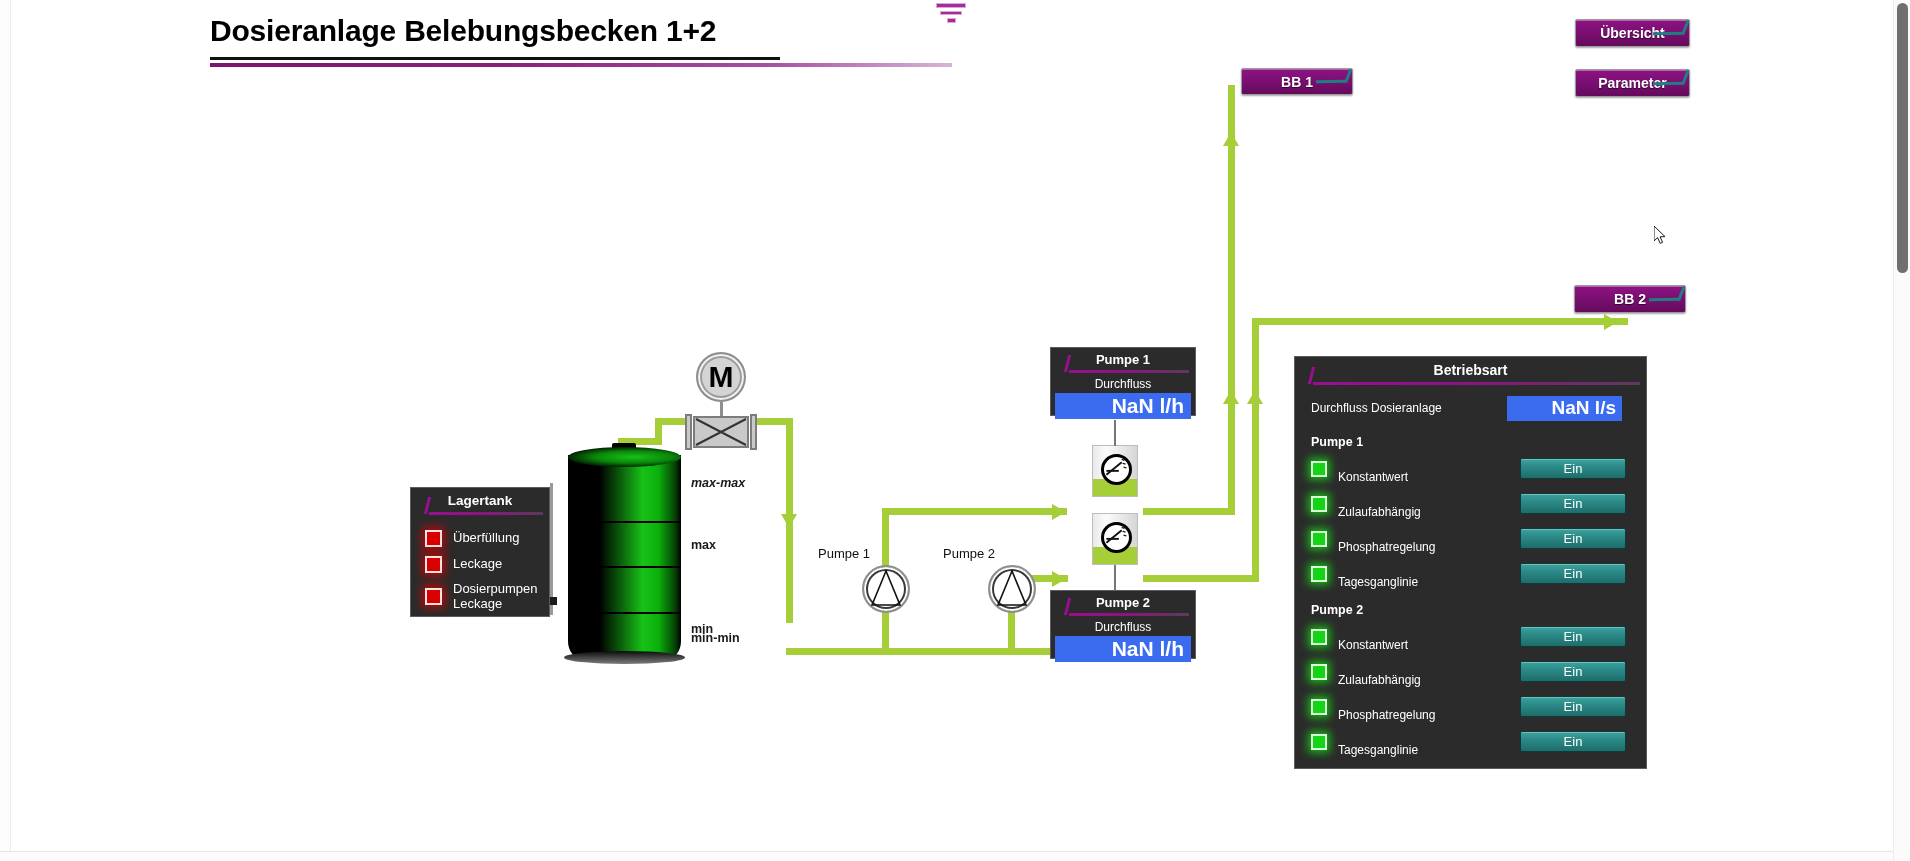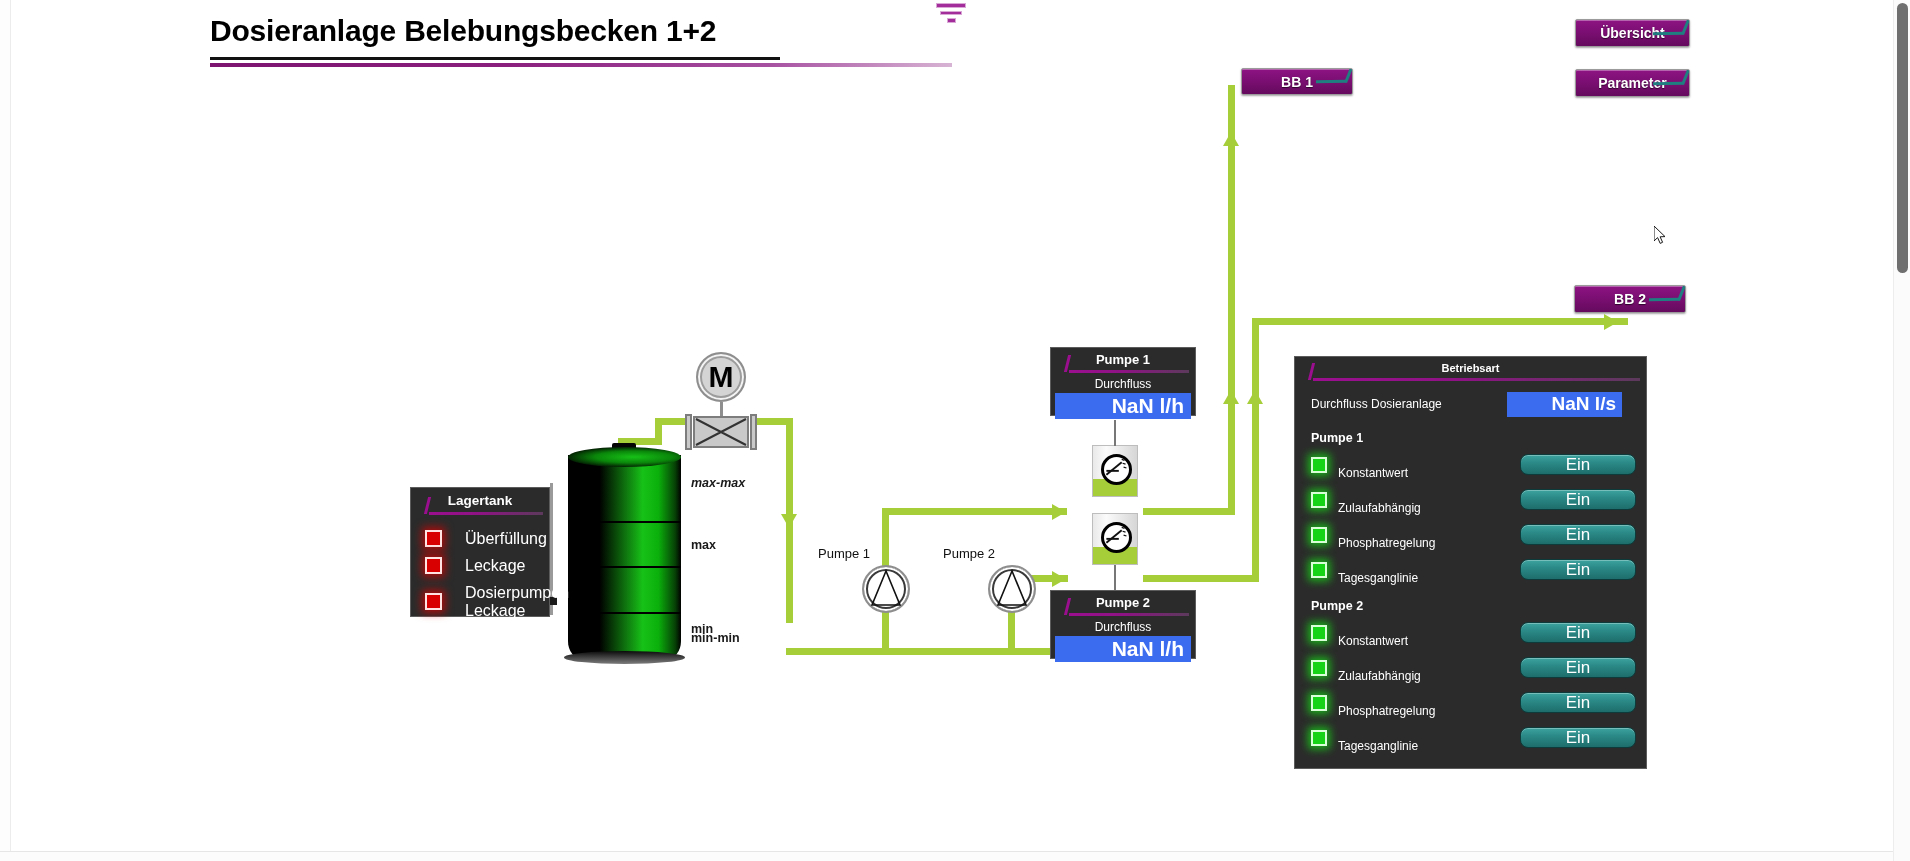--- a/index.html
+++ b/index.html
@@ -116,48 +116,48 @@
   .panel-accent .hline { position:absolute; left:18px; top:0; right:6px; height:2.5px;
     background:linear-gradient(90deg,#9b0f8f 0%, #8e1384 45%, #5c3a5c 100%); }
   .panel-accent .vline { position:absolute; left:15px; top:-15px; width:3px; height:17px;
     background:#9b0f8f; transform:skewX(-14deg); }
 
   
   #panel-lagertank { left:410px; top:487px; width:140px; height:130px; }
   .alarm-row { display:flex; align-items:center; margin:9px 0 0 14px; }
   .alarm-led { width:17px; height:17px; background:#d80000; border:2px solid #ffe2e2;
     box-shadow: 0 0 8px 3px rgba(216,0,0,.75); flex:0 0 auto; }
-  .alarm-text { color:#ffffff; font-size:16px; margin-left:23px; line-height:1.12; }
+  .alarm-text { color:#ffffff; font-size:13px; margin-left:11px; line-height:1.12; }
 
   
   .fpanel { width:146px; height:69px; }
   #panel-pumpe1-flow { left:1050px; top:347px; }
   #panel-pumpe2-flow { left:1050px; top:590px; }
   .fp-title { color:#fff; font-size:13px; font-weight:bold; text-align:center; padding:4px 0 3px; }
   .fp-sub { color:#ffffff; font-size:12px; text-align:center; margin-top:3px; }
   .fp-value { margin:2px 4px 0; background:#3b6cf0; color:#ffffff; font-size:21px;
     font-weight:bold; text-align:right; padding:1px 7px 2px 0; line-height:1.1; }
 
   
   #panel-betriebsart { left:1294px; top:356px; width:353px; height:413px; }
-  .ba-title { color:#ffffff; font-size:11px; font-weight:bold; text-align:center; padding:5px 0 4px; }
+  .ba-title { color:#ffffff; font-size:14px; font-weight:bold; text-align:center; padding:5px 0 4px; }
   .ba-meas { display:flex; align-items:center; margin:5px 0 0 16px; }
   .ba-meas-label { color:#ffffff; font-size:12px; width:196px; }
   .ba-meas-value { width:115px; background:#3b6cf0; color:#fff; font-size:19px; font-weight:bold;
     text-align:right; padding:0 6px 1px 0; line-height:1.25; }
   .ba-group { color:#ffffff; font-size:12.5px; font-weight:bold; margin:14px 0 2px 16px; }
   .ba-row { display:flex; align-items:center; margin:5px 0 0 16px; }
   .ba-led { width:16px; height:16px; background:#17d317; border:2px solid #d8ffd8;
     box-shadow:0 0 9px 3px rgba(23,211,23,.8); flex:0 0 auto; }
   .ba-row-label { color:#ffffff; font-size:12px; margin-left:11px; width:182px;margin-top:16px; }
-  .ba-btn { width:116px; height:21px; border:1px solid #0d3b3b;
+  .ba-btn { width:106px; height:21px; border:1px solid #0d3b3b;
     background:linear-gradient(180deg,#3da39f 0%, #2b8a87 40%, #1d6d6b 100%);
     box-shadow: inset 0 1px 0 rgba(255,255,255,.3);
-    color:#ffffff; font-size:17px; display:flex; align-items:center; justify-content:center;
-    cursor:pointer; border-radius:8px; }
+    color:#ffffff; font-size:13px; display:flex; align-items:center; justify-content:center;
+    cursor:pointer; border-radius:2px; }
 
   
   .cursor { position:absolute; left:1654px; top:226px; width:12px; height:19px; }
 </style>
 </head>
 <body>
 
 <div id="screen">
 
   <div class="page-left-edge"></div>

